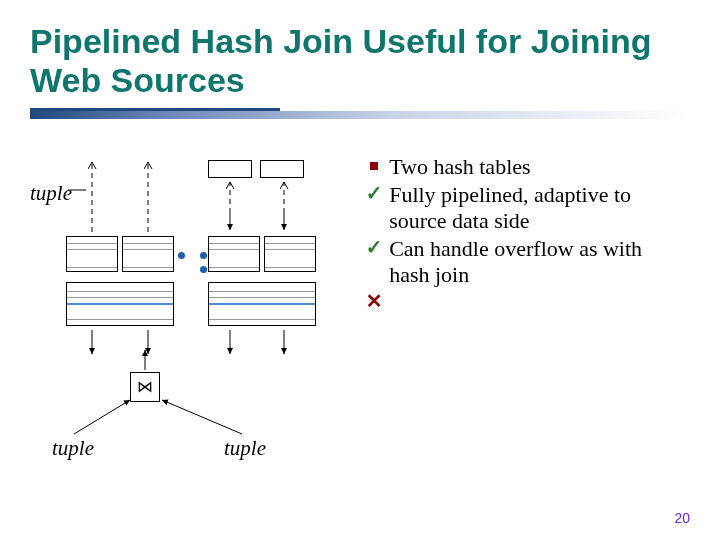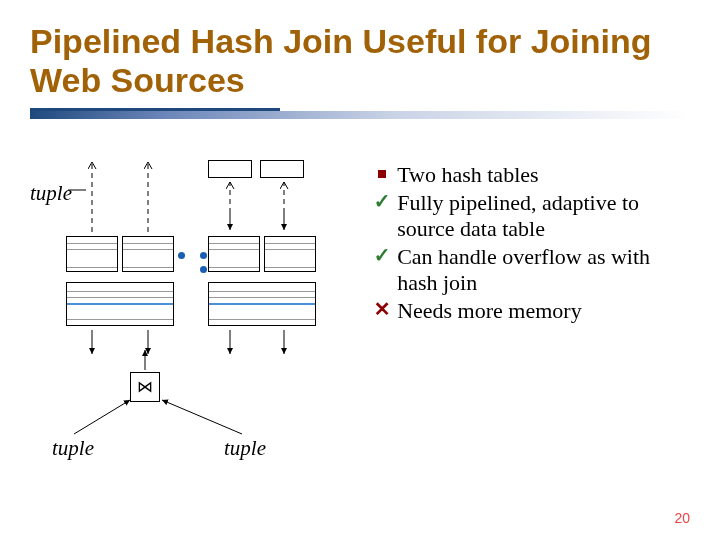--- a/index.html
+++ b/index.html
@@ -18,21 +18,21 @@
     height: 540px;
     position: relative;
     box-sizing: border-box;
     padding: 22px 30px 20px 30px;
   }
   .title {
     font-family: 'Gill Sans', 'Gill Sans MT', 'Trebuchet MS', Arial, sans-serif;
     font-weight: bold;
     font-size: 34px;
     line-height: 1.15;
-    color: #a16207;
+    color: #0f766e;
     margin: 0 0 8px 0;
   }
   .rule-wrap {
     position: relative;
     height: 14px;
   }
   .rule-grad {
     position: absolute;
     left: 0;
     top: 3px;
@@ -55,21 +55,21 @@
   .diagram-col {
     width: 330px;
     padding-top: 4px;
   }
   .text-col {
     width: 340px;
     padding-left: 8px;
   }
   ul.points {
     list-style: none;
-    margin: 12px;
+    margin: 4px;
     padding: 0;
   }
   ul.points li {
     position: relative;
     padding-left: 26px;
     font-size: 22px;
     line-height: 1.18;
     margin-bottom: 2px;
   }
   ul.points li .mk {
@@ -97,21 +97,21 @@
     color: #8B0000;
     font-weight: bold;
     font-family: Arial, sans-serif;
   }
   .slide-number {
     position: absolute;
     right: 30px;
     bottom: 14px;
     font-family: Arial, sans-serif;
     font-size: 14px;
-    color: #ef4444;
+    color: #6d28d9;
   }
   
   .diagram {
     width: 320px;
     height: 300px;
     position: relative;
   }
   .box {
     position: absolute;
     border: 1px solid #000;
@@ -246,29 +246,28 @@
     </div>
 
     <div class="text-col">
       <ul class="points">
         <li>
           <span class="mk square"></span>
           <span>Two hash tables</span>
         </li>
         <li>
           <span class="mk check">✓</span>
-          <span>Fully pipelined, adaptive to source data table</span>
+          <span>Fully pipelined, adaptive to source data side</span>
         </li>
         <li>
           <span class="mk check">✓</span>
           <span>Can handle overflow as with hash join</span>
         </li>
         <li>
           <span class="mk cross">✕</span>
-          <span>Needs more memory</span>
         </li>
       </ul>
     </div>
 
   </div>
 
   <div class="slide-number">20</div>
 
 </div>
 

